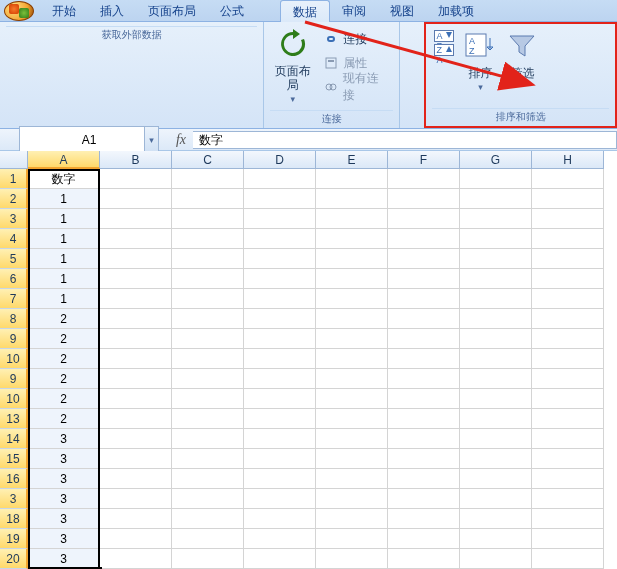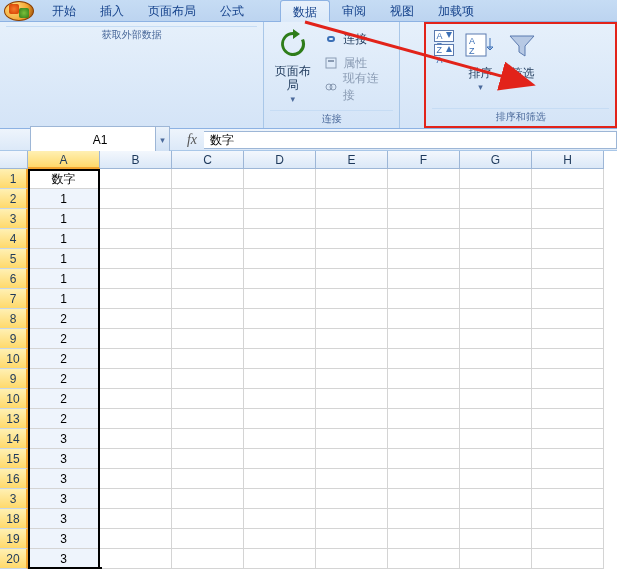--- a/index.html
+++ b/index.html
@@ -87,21 +87,21 @@
   .ico-sort-small .asc::after{border-top:6px solid #3b6fb6;}
   .ico-sort-small .desc::after{border-bottom:6px solid #3b6fb6;}
   .ico-funnel svg{width:32px;height:32px;}
 
   
   .fxbar {
     height:22px; background:linear-gradient(#eef4fc,#dce9f8);
     display:flex; align-items:center; border-bottom:1px solid #a9c7e8;
   }
   .namebox {
-    width:140px; height:28px; margin-left:30px; background:#fff; border:1px solid #9db6d6;
+    width:140px; height:28px; margin-left:19px; background:#fff; border:1px solid #9db6d6;
     display:flex; align-items:center; justify-content:center; position:relative;
     font-family: Arial, sans-serif;
   }
   .namebox .dd { position:absolute; right:0; top:0; width:14px; height:100%;
     background:linear-gradient(#eaf2fb,#cfe0f4); border-left:1px solid #9db6d6;
     display:flex;align-items:center;justify-content:center;}
   .namebox .dd::after{content:"▾";font-size:9px;color:#4b6a9b;}
   .fxlabel { width:24px; text-align:center; font-style:italic; color:#555; margin-left:10px;
     font-family:"Times New Roman",serif; font-size:14px; }
   .fxcell {

